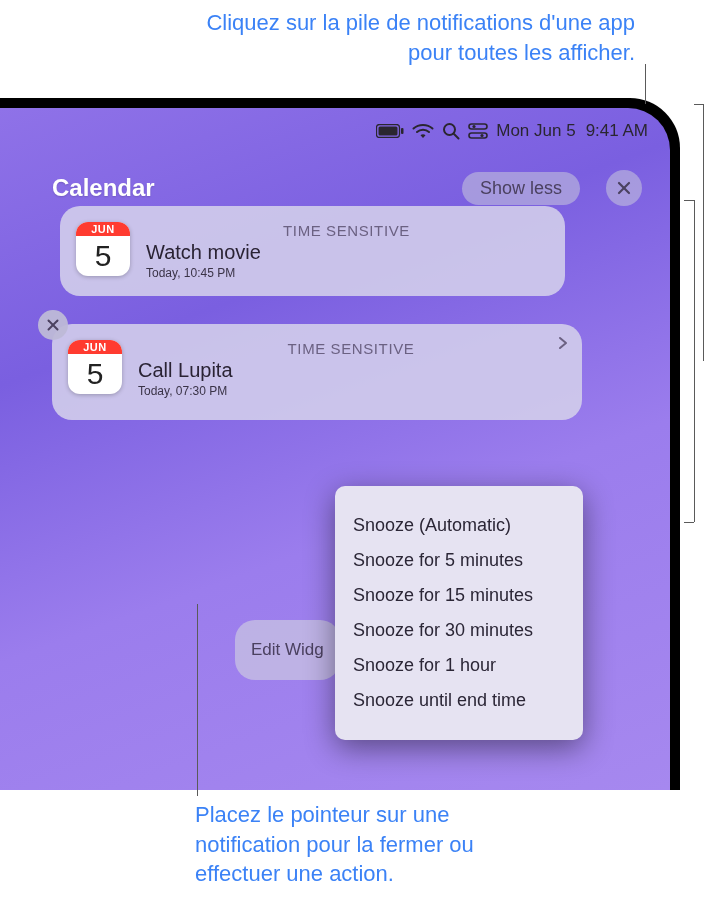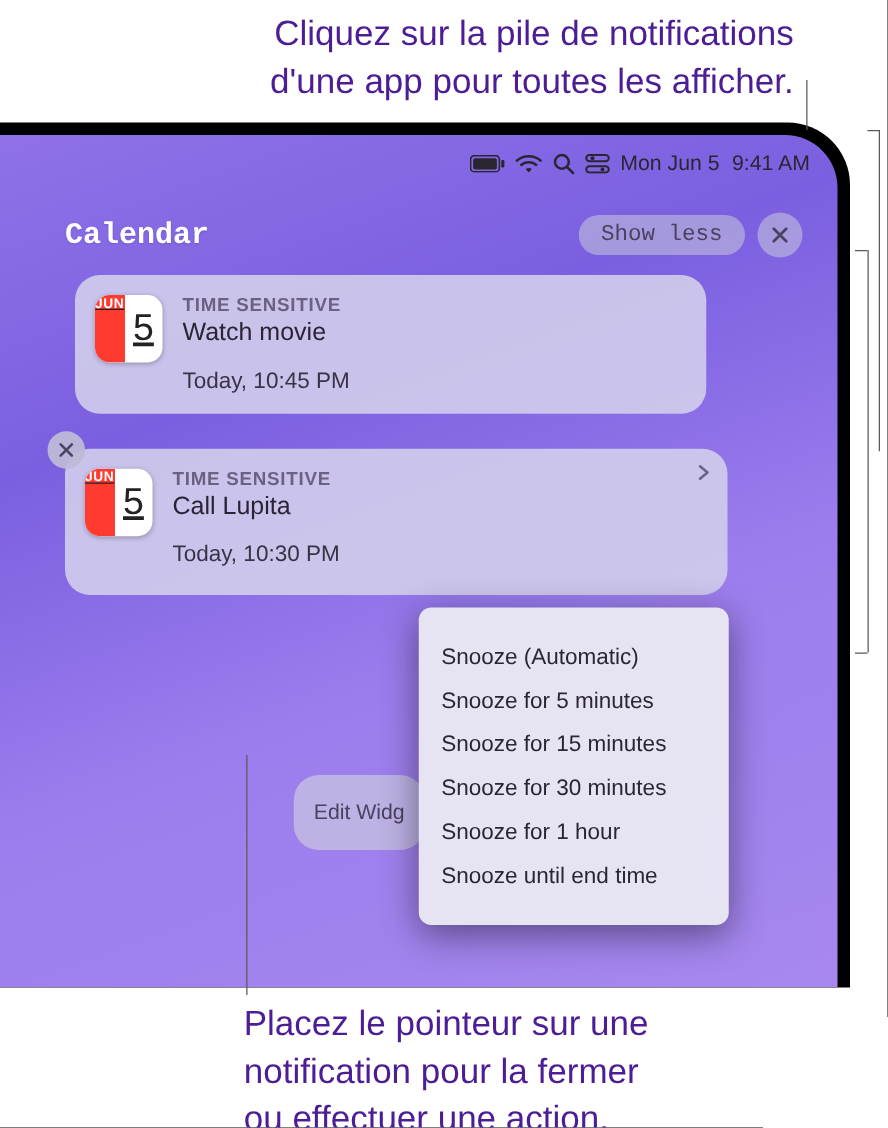--- a/index.html
+++ b/index.html
@@ -7,23 +7,23 @@
     width: 710px;
     height: 902px;
     background: #fff;
     font-family: -apple-system, "Helvetica Neue", Helvetica, Arial, sans-serif;
     color: #222;
     position: relative;
     overflow: hidden;
   }
   .annotation {
     position: absolute;
-    font-size: 28px;
+    font-size: 22px;
     line-height: 1.35;
-    color: #4c1d95;
+    color: #3b82f6;
     text-align: right;
   }
   .annotation.top { top: 8px; left: 170px; width: 465px; }
   .annotation.bottom { top: 800px; left: 195px; width: 350px; text-align: left; }
 
   .callout-line { position:absolute; background:#5a5a5a; z-index:20; }
 
   .device {
     position: absolute;
     top: 98px;
@@ -61,23 +61,22 @@
   .menubar .icon svg { display:block; }
   .menubar .datetime { display:flex; gap:10px; align-items:center; }
 
   .notif-area {
     position: absolute;
     top: 62px;
     left: 52px;
     right: 28px;
   }
   .header-row {
-    display:flex; align-items:center; gap:10px;
-    margin-bottom: 14px;
-    font-family: Liberation Mono, monospace;
+    display:flex; align-items:center; gap:26px;
+    margin-bottom: 0;
   }
   .app-title {
     flex:1; color:#fff; font-weight:700; font-size:24px;
     text-shadow:0 1px 2px rgba(0,0,0,0.15);
   }
   .pill-btn {
     background: rgba(200,200,220,0.55);
     color:#4b4160;
     font-size:18px; font-weight:500;
     padding:6px 18px; border-radius:20px;
@@ -109,38 +108,39 @@
   }
   .notif .chev {
     position:absolute; top:12px; right:14px;
     color:#6b6182;
   }
 
   .cal-icon {
     width:54px; height:54px; border-radius:12px; background:#fff;
     box-shadow: 0 1px 4px rgba(0,0,0,0.25);
     overflow:hidden; flex-shrink:0;
-    display:flex; flex-direction:row;text-decoration:underline;
+    display:flex; flex-direction:column;
   }
   .cal-icon .month {
     background:#ff3b30; color:#fff; font-size:11px; font-weight:700;
     text-align:center; padding:1px 0 1px; letter-spacing:0.5px;
   }
   .cal-icon .day {
     flex:1; display:flex; align-items:center; justify-content:center;
     font-size:30px; font-weight:400; color:#222; line-height:1;
   }
 
   .notif-body { flex:1; min-width:0; }
   .badge {
-    color:#6b6182; font-size:15px; font-weight:700;
+    color:#6b6182; font-size:15px; font-weight:400;
     letter-spacing:0.6px;
+    text-align:center;
   }
   .title { color:#2a2334; font-size:20px; font-weight:400; margin-top:2px; }
-  .sub   { color:#3a3347; font-size:18px; margin-top:16px; }
+  .sub   { color:#3a3347; font-size:12px; margin-top:2px; }
 
   .options-btn {
     position:absolute; right:16px; bottom:14px;
     background: rgba(170,165,200,0.7);
     color:#3e3654; font-size:17px;
     padding:5px 12px; border-radius:8px;
     display:flex; align-items:center; gap:6px;
   }
 
   .menu {
@@ -260,21 +260,21 @@
               <path d="M2 2 L8 7 L2 12" fill="none" stroke="#6b6182" stroke-width="2" stroke-linecap="round" stroke-linejoin="round"></path>
             </svg>
         </div>
         <div class="cal-icon">
           <div class="month">JUN</div>
           <div class="day">5</div>
         </div>
         <div class="notif-body">
           <div class="badge">TIME SENSITIVE</div>
           <div class="title">Call Lupita</div>
-          <div class="sub">Today, 10:30 PM</div>
+          <div class="sub">Today, 07:30 PM</div>
         </div>
       </div>
     </div>
 
     <div class="edit-widgets">Edit Widg</div>
 
     <div class="menu">
       <div class="menu-item">Snooze (Automatic)</div>
       <div class="menu-item">Snooze for 5 minutes</div>
       <div class="menu-item">Snooze for 15 minutes</div>

